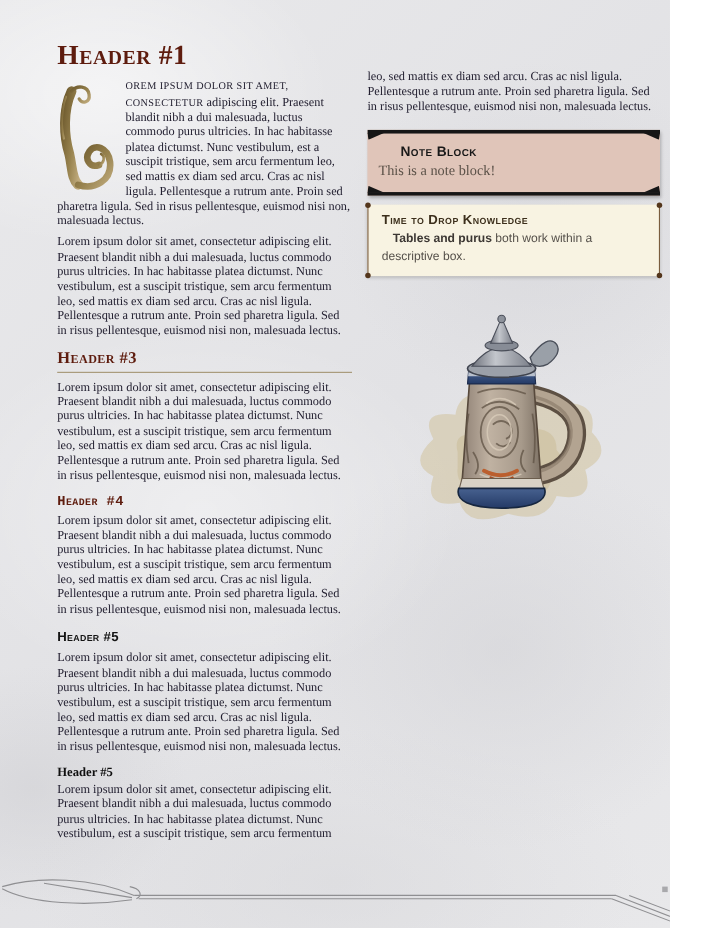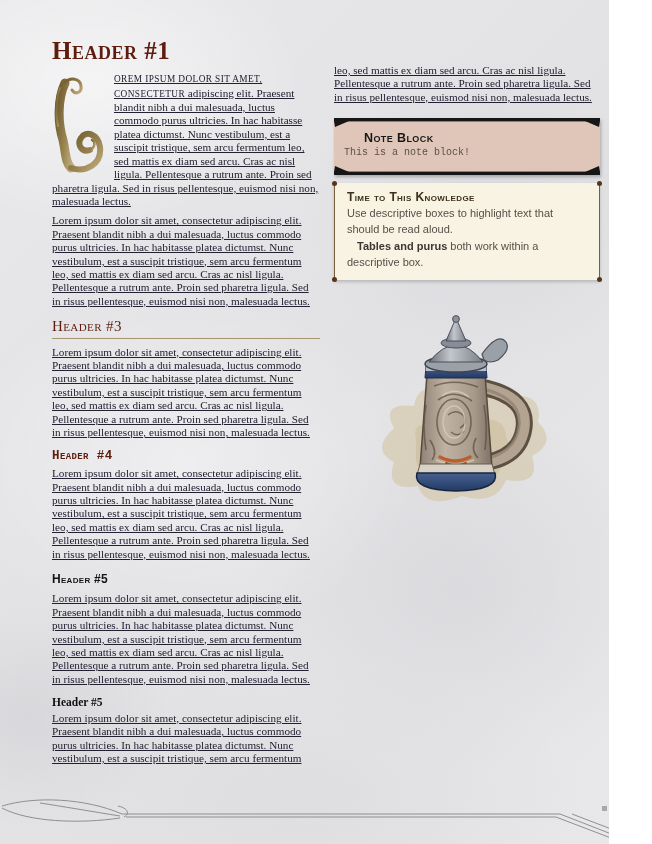--- a/index.html
+++ b/index.html
@@ -21,34 +21,33 @@
   }
   .col{position:absolute;width:268px;}
   .col-left{left:52px;top:38px;}
   .col-right{left:334px;top:64px;width:266px;}
   p.body{
     margin:0 0 6px 0;
     font-size:11.2px;
     line-height:13.4px;
     text-align:left;
     color:#232031;
-    text-decoration:underline;
   }
   h1.hb,h2.hb{
     font-variant:small-caps;
     font-weight:700;
     color:#5e1c0e;
     font-size:25px;
     line-height:1.05;
     margin:0 0 8px 0;
     letter-spacing:.5px;
   }
   h2.hb{margin-top:6px;}
   h3.hb{
-    font-variant:small-caps;font-weight:400;color:#5e1c0e;
+    font-variant:small-caps;font-weight:700;color:#5e1c0e;
     font-size:15px;line-height:1.1;margin:10px 0 2px 0;
     border-bottom:1.5px solid #a49472;padding-bottom:3px;letter-spacing:.4px;
   }
   h3.hb{margin-bottom:7px;}
   h4.hb{
     font-variant:small-caps;font-weight:700;color:#5e1c0e;
     font-size:12.5px;line-height:1.1;margin:10px 0 4px 0;letter-spacing:.4px;font-family:Liberation Mono, monospace;
   }
   h5.hb{
     font-family:"Liberation Sans", sans-serif;
@@ -71,22 +70,22 @@
     background:#e0c5b9;
     box-shadow:1px 2px 3px rgba(0,0,0,.25);
   }
   .note-inner{padding:4px 10px 6px 10px;}
   .note-title{
     font-family:"Liberation Sans", sans-serif;
     font-variant:small-caps;font-weight:700;font-size:12.5px;color:#181818;
     letter-spacing:.4px;line-height:1.2;padding-left:20px;
   }
   .note-body{
-    font-family:Liberation Mono, monospace;
-    font-size:10px;color:#5b5148;line-height:1.25;margin-top:1px;
+    font-family:Liberation Serif, serif;
+    font-size:13px;color:#5b5148;line-height:1.25;margin-top:1px;
   }
   .note-bar{display:block;width:266px;height:9px;}
   
   .desc-box{
     position:relative;
     margin-top:8px;
     background:#f8f3e2;
     border-left:1px solid #7a5c3e;
     border-right:1px solid #7a5c3e;
     padding:7px 12px 9px 12px;
@@ -179,22 +178,21 @@
         <polygon points="0,6 15,6 1,0" fill="#161616"></polygon>
         <polygon points="266,6 251,6 265,0" fill="#161616"></polygon>
       </svg>
     </div>
 
     <div class="desc-box">
       <span class="desc-dot dot-tl"></span>
       <span class="desc-dot dot-tr"></span>
       <span class="desc-dot dot-bl"></span>
       <span class="desc-dot dot-br"></span>
-      <div class="desc-title">Time to This Knowledge</div>
-      <p class="desc-line">Use descriptive boxes to highlight text that should be read aloud.</p>
+      <div class="desc-title">Time to Drop Knowledge</div>
       <p class="desc-line indent"><b>Tables and purus</b><span> both work within a descriptive box.</span></p>
     </div>
 
     <div class="stein-wrap">
       <svg width="210" height="205" viewBox="0 0 210 205">
         <defs>
           <linearGradient id="bodyg" x1="0" y1="0" x2="1" y2="0">
             <stop offset="0" stop-color="#8f8175"></stop>
             <stop offset="0.35" stop-color="#c0b2a2"></stop>
             <stop offset="0.75" stop-color="#a79a8b"></stop>

